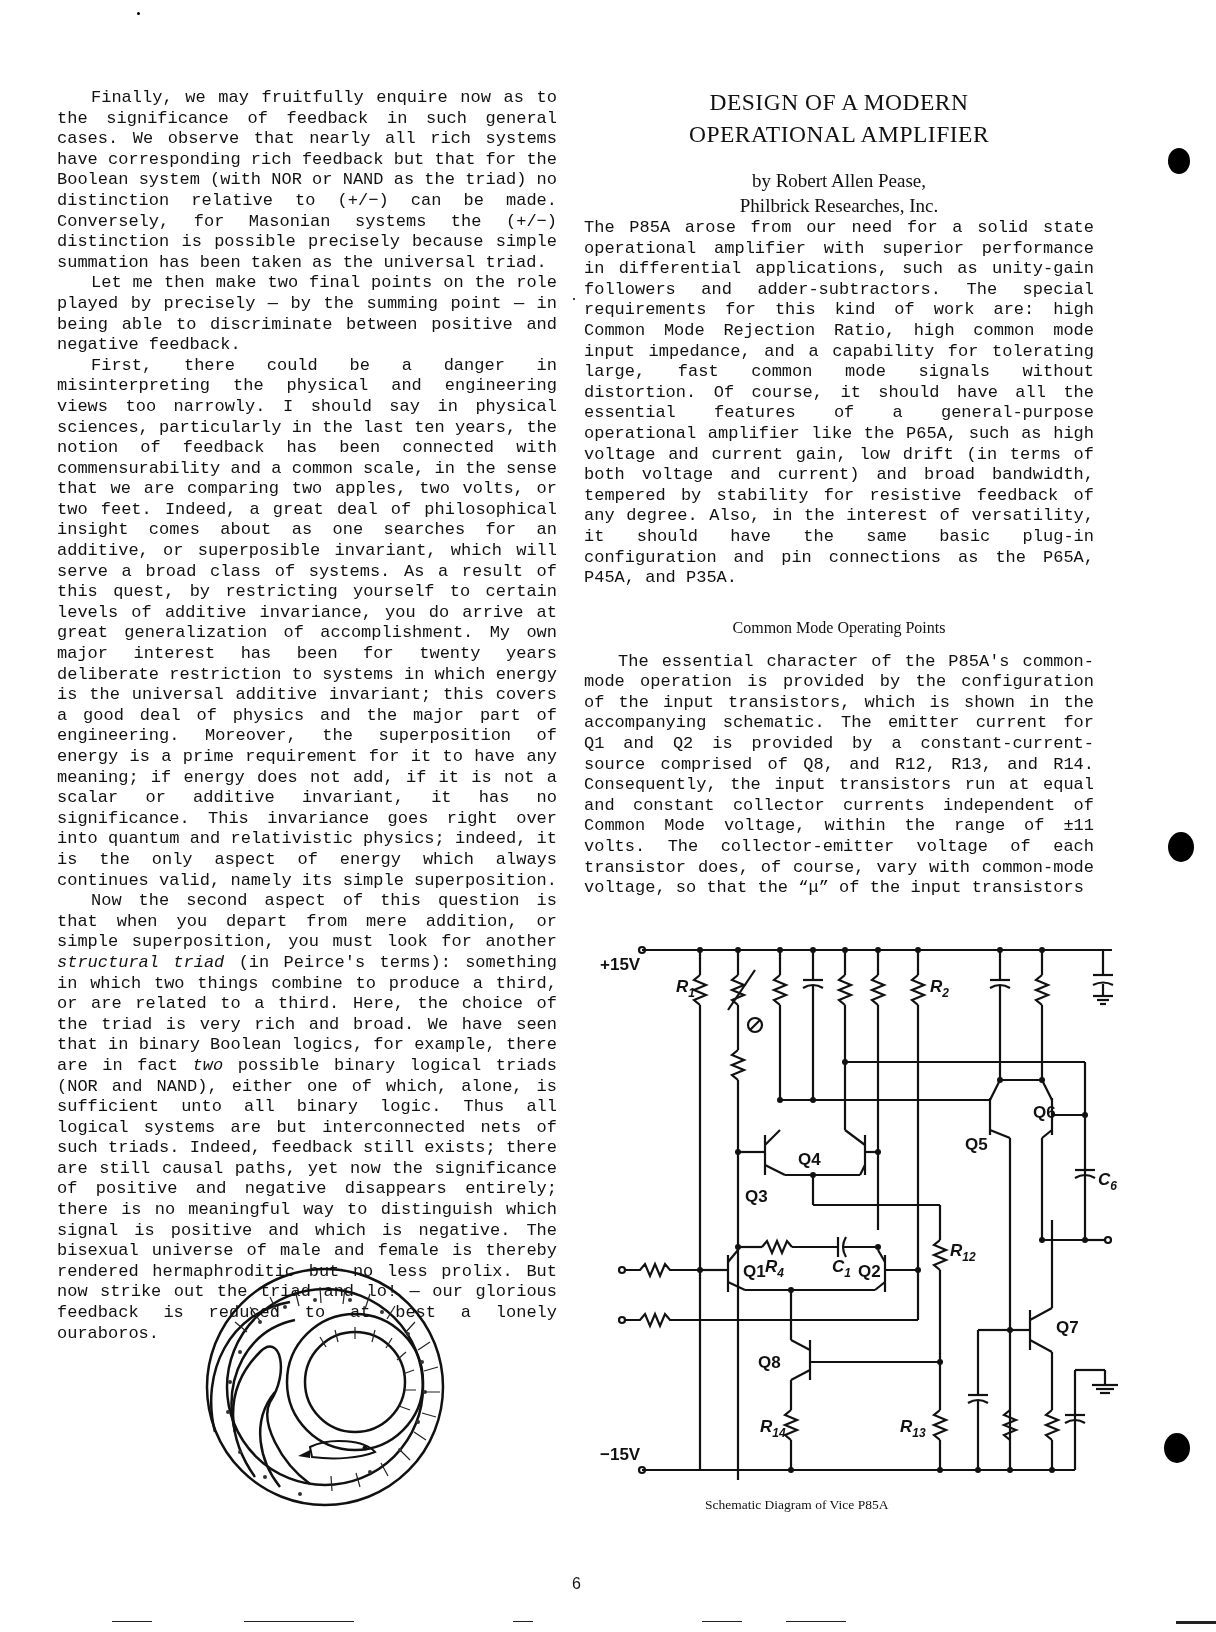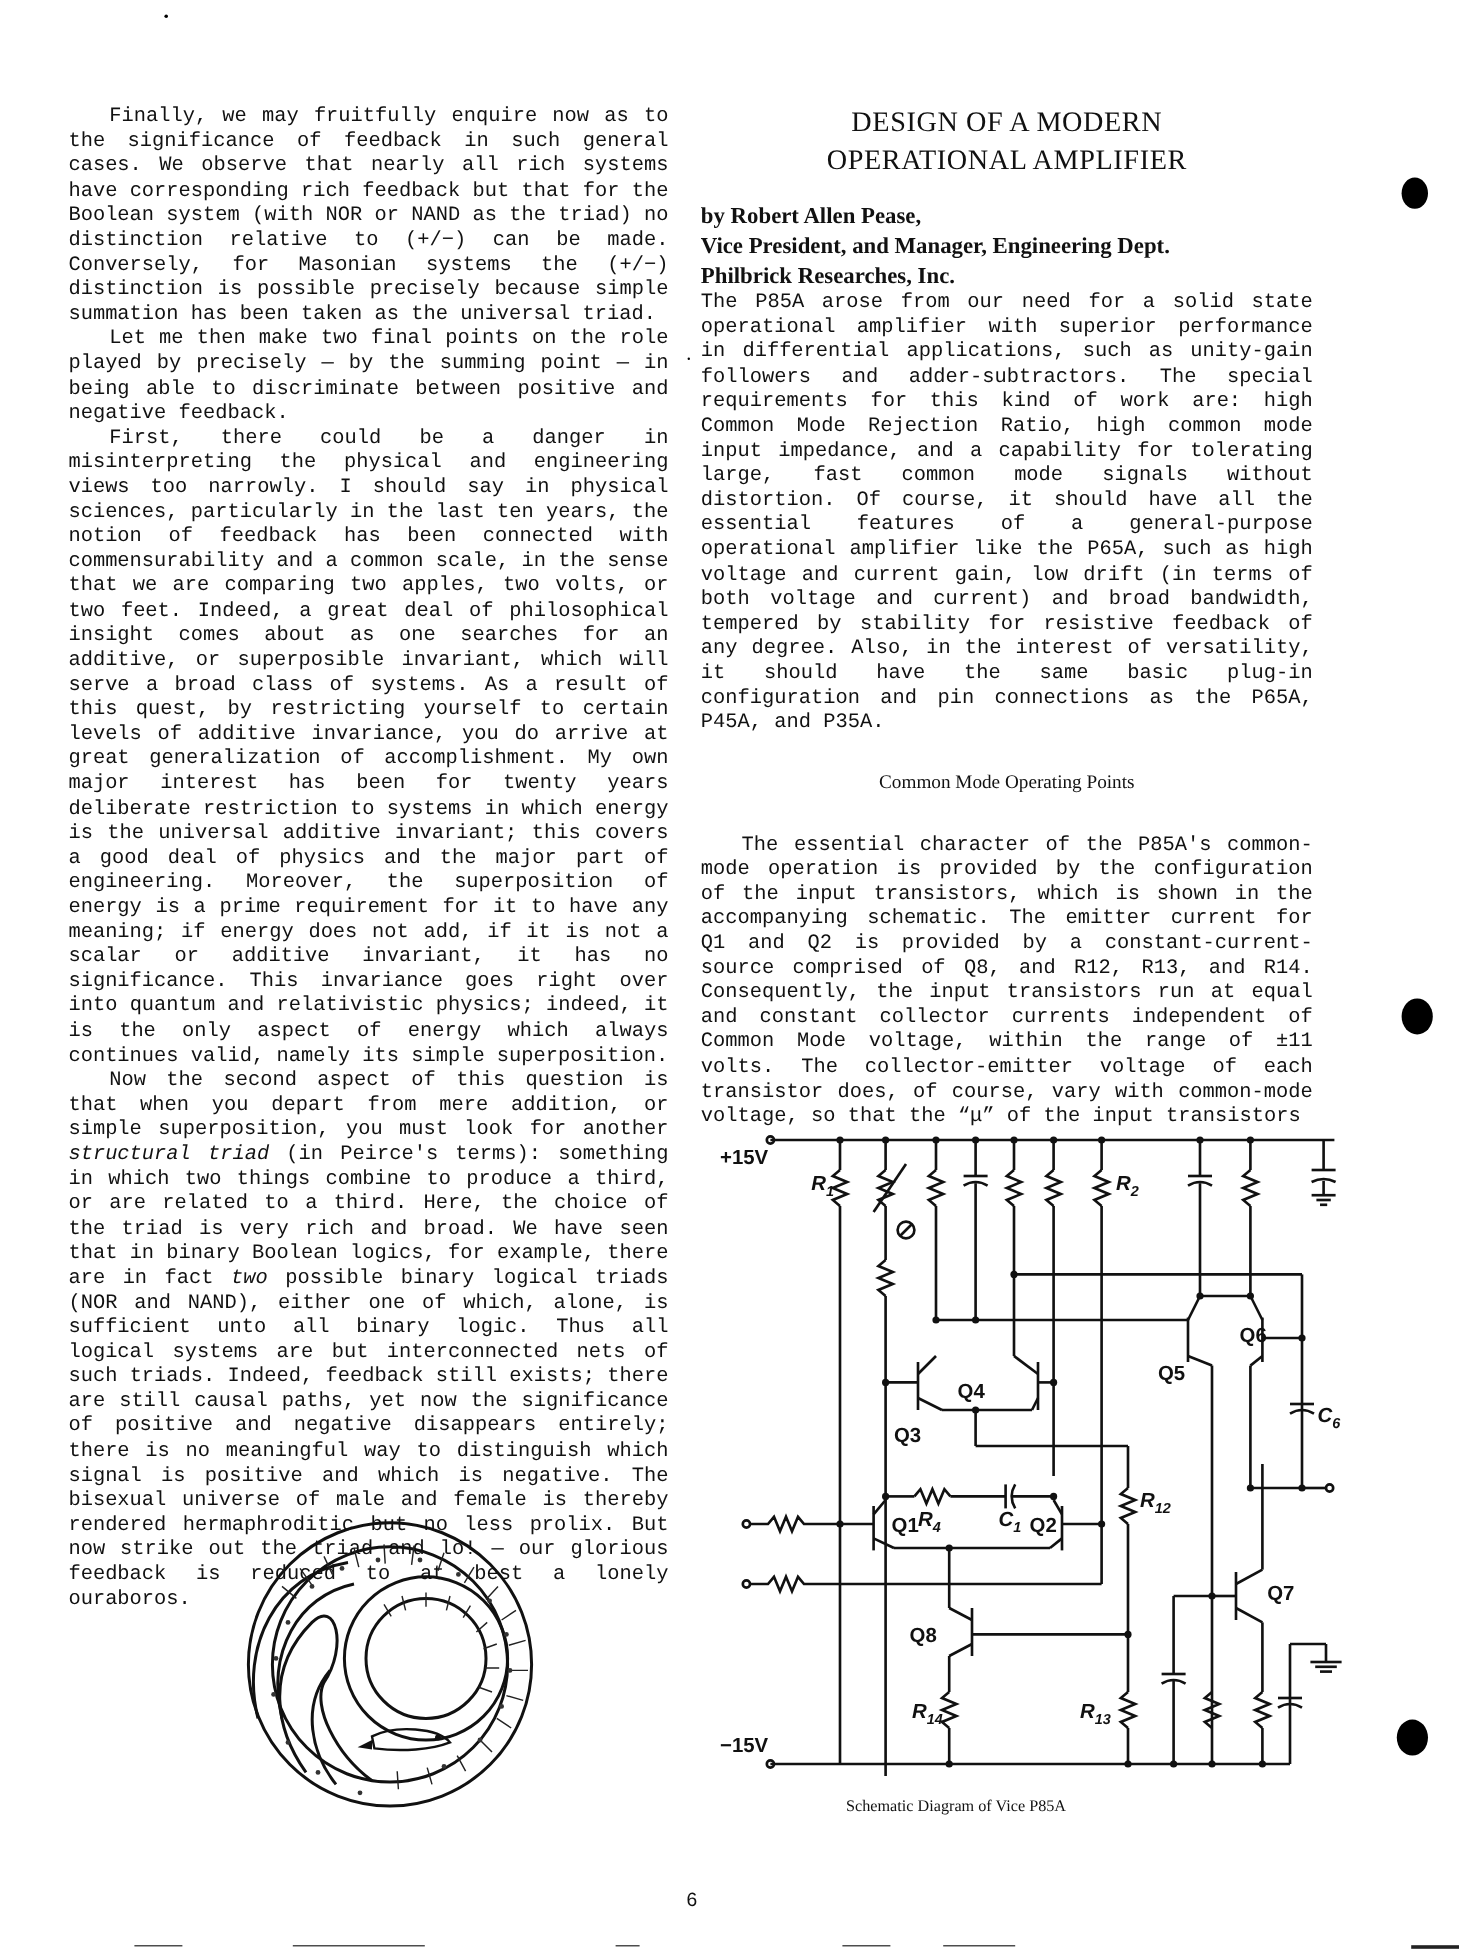--- a/index.html
+++ b/index.html
@@ -5,25 +5,25 @@
     html, body { margin: 0; padding: 0; background: #ffffff; }
     body { width: 1216px; height: 1632px; position: relative; overflow: hidden;
       font-family: "DejaVu Serif", "Liberation Serif", serif; color: #111; }
     .col-left { position: absolute; left: 57px; top: 88px; width: 500px; }
     .col-right { position: absolute; left: 584px; top: 86px; width: 510px; }
     p.body { margin: 0; font-size: 17px; line-height: 20.6px; text-align: justify;
       font-family: Liberation Mono, monospace; hyphens: none; }
     p.body.indent { text-indent: 34px; }
     .title { text-align: center; font-family: "Liberation Serif", serif; font-size: 23.5px;
       line-height: 32px; letter-spacing: 0.5px; margin: 0; font-weight: normal; }
-    .byline { font-family: "Liberation Serif", serif; font-size: 19px;
-      line-height: 25px; margin: 18px 0 0 0; font-weight: bold; }
+    .byline { text-align: center; font-family: "Liberation Serif", serif; font-size: 19px;
+      line-height: 25px; margin: 18px 0 0 0; }
     .abstract { margin-top: 32px; }
     .section-head { text-align: center; font-family: "Liberation Serif", serif; font-size: 16px;
-      margin: 30px 0 33px 0; }
+      margin: 30px 0 15px 0; }
     .schematic { position: absolute; left: 600px; top: 940px; width: 520px; height: 540px; }
     .caption { position: absolute; left: 705px; top: 1497px; font-size: 13.5px;
       font-family: "Liberation Serif", serif; }
     .page-num { position: absolute; left: 572px; top: 1575px; font-size: 16px;
       font-family: "Liberation Sans", sans-serif; }
     .ouroboros { position: absolute; left: 160px; top: 1262px; width: 310px; height: 250px; }
     .punch { position: absolute; background: #000; border-radius: 50%; }
     .footer-mark { position: absolute; height: 1px; background: #222; top: 1621px; }
     .dot { position: absolute; width: 3px; height: 3px; background: #000; border-radius: 50%; }
     .em { font-style: italic; }
@@ -82,21 +82,20 @@
   </g>
 </svg>
 
 <div class="col-right">
   <h1 class="title">
     <div>DESIGN OF A MODERN</div>
     <div>OPERATIONAL AMPLIFIER</div>
   </h1>
   <div class="byline">
     <div>by Robert Allen Pease,</div>
-    <div>Vice President, and Manager, Engineering Dept.</div>
     <div>Philbrick Researches, Inc.</div>
   </div>
   <p class="body abstract">The P85A arose from our need for a solid state operational amplifier with superior performance in differential applications, such as unity-gain followers and adder-subtractors. The special requirements for this kind of work are: high Common Mode Rejection Ratio, high common mode input impedance, and a capability for tolerating large, fast common mode signals without distortion. Of course, it should have all the essential features of a general-purpose operational amplifier like the P65A, such as high voltage and current gain, low drift (in terms of both voltage and current) and broad bandwidth, tempered by stability for resistive feedback of any degree. Also, in the interest of versatility, it should have the same basic plug-in configuration and pin connections as the P65A, P45A, and P35A.</p>
   <div class="section-head">Common Mode Operating Points</div>
   <p class="body indent">The essential character of the P85A's common-mode operation is provided by the configuration of the input transistors, which is shown in the accompanying schematic. The emitter current for Q1 and Q2 is provided by a constant-current-source comprised of Q8, and R12, R13, and R14. Consequently, the input transistors run at equal and constant collector currents independent of Common Mode voltage, within the range of ±11 volts. The collector-emitter voltage of each transistor does, of course, vary with common-mode voltage, so that the “μ” of the input transistors</p>
 </div>
 
 <svg class="schematic" viewBox="0 0 520 540">
   <g stroke="#111" stroke-width="2.2" fill="none">
 

